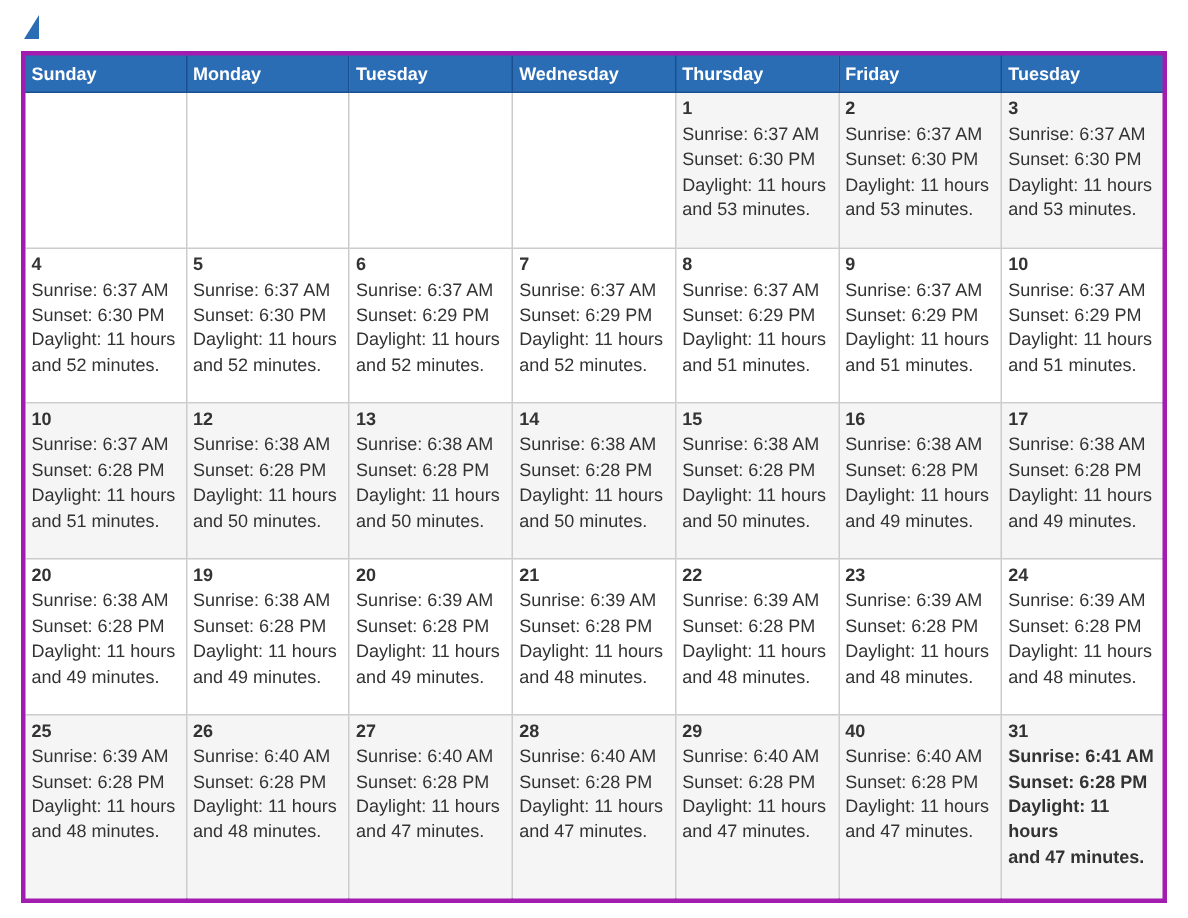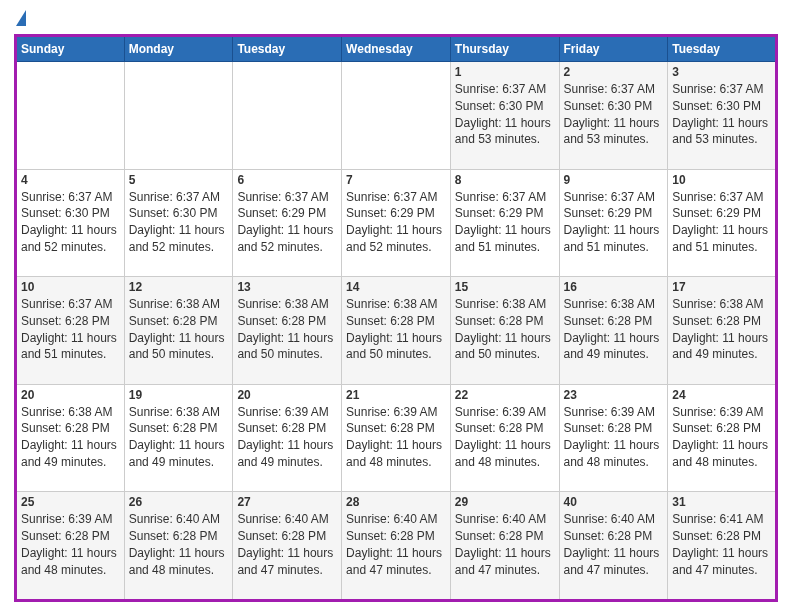--- a/index.html
+++ b/index.html
@@ -268,20 +268,20 @@
 Daylight: 11 hours
 and 47 minutes.</span></td>
           <td><span class="day-number">29</span><span class="day-info" style="white-space: pre-line;">Sunrise: 6:40 AM
 Sunset: 6:28 PM
 Daylight: 11 hours
 and 47 minutes.</span></td>
           <td><span class="day-number">40</span><span class="day-info" style="white-space: pre-line;">Sunrise: 6:40 AM
 Sunset: 6:28 PM
 Daylight: 11 hours
 and 47 minutes.</span></td>
-          <td><span class="day-number">31</span><span class="day-info" style="white-space: pre-line;">Sunrise: 6:41 AM
+          <td><span class="day-number">31</span><span class="day-info" style="white-space: pre-line; font-weight: bold;">Sunrise: 6:41 AM
 Sunset: 6:28 PM
 Daylight: 11 hours
 and 47 minutes.</span></td>
         </tr>
       </tbody>
   </table>
 </div>
 
 </body></html>

